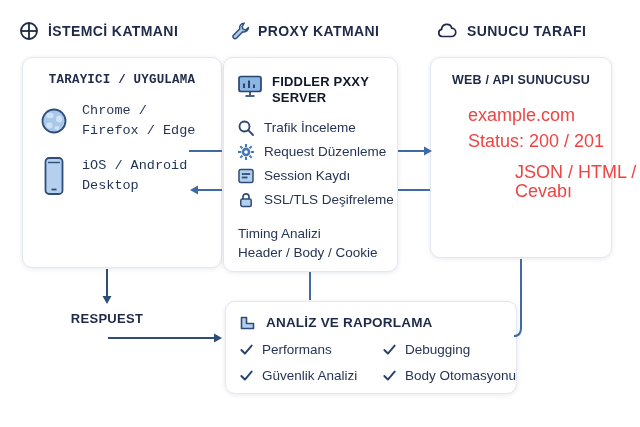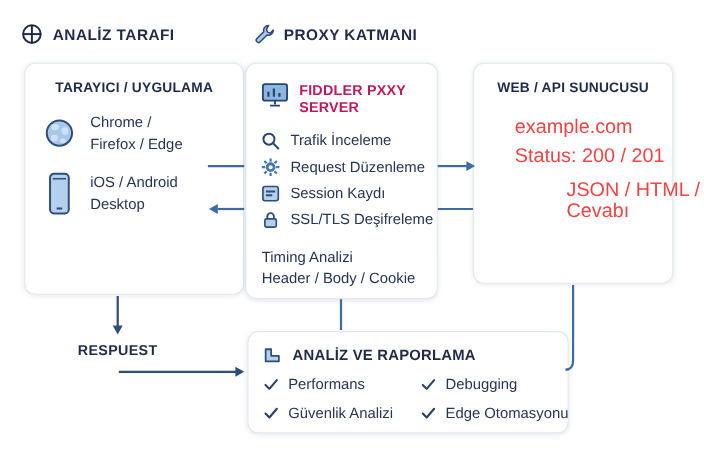--- a/index.html
+++ b/index.html
@@ -16,21 +16,21 @@
     position:absolute;background:#fff;border:1px solid #e2e7f1;border-radius:10px;
     box-shadow:0 1px 5px rgba(25,39,80,0.10);z-index:2;box-sizing:border-box;
   }
   .panel-title{
     text-align:center;font-size:12.5px;font-weight:bold;color:#1e2a47;
     letter-spacing:.2px;margin-top:15px;white-space:nowrap;
   }
   .client-item{position:absolute;left:17px;display:flex;align-items:center;gap:14px;}
   .item-lines{font-size:13.5px;line-height:20px;color:#263556;white-space:nowrap;}
   .proxy-title-row{display:flex;align-items:flex-start;gap:9px;margin:16px 0 0 13px;}
-  .proxy-title{font-size:13px;font-weight:bold;color:#be185d;line-height:16px;letter-spacing:.2px;}
+  .proxy-title{font-size:13px;font-weight:bold;color:#0f172a;line-height:16px;letter-spacing:.2px;}
   .features{position:absolute;left:13px;top:61px;display:flex;flex-direction:column;gap:7px;}
   .feature{display:flex;align-items:center;gap:9px;height:17px;}
   .feature-label{font-size:13.5px;color:#263556;white-space:nowrap;}
   .footnote{position:absolute;left:14px;top:166px;font-size:13.5px;line-height:19px;color:#263556;white-space:nowrap;}
   .server-lines{position:absolute;left:37px;top:47px;font-size:18px;color:#ef4444;white-space:nowrap;}
   .server-lines .host1{margin-bottom:5px;}
   .server-lines .host2{margin-bottom:10px;}
   .server-lines .status{margin-bottom:11px;}
   .server-lines .resp{line-height:19px;margin-left:47px;}
   .resp-label{
@@ -74,32 +74,38 @@
       <polygon points="214,333.5 222,338 214,342.5"></polygon>
     </g>
   </svg>
 
   <div class="col-hdr" style="left:19px;top:21px;">
     <svg class="icon" width="20" height="20" viewBox="0 0 20 20">
       <circle cx="10" cy="10" r="8" fill="none" stroke="#1e2a47" stroke-width="1.8"></circle>
       <line x1="2" y1="10" x2="18" y2="10" stroke="#1e2a47" stroke-width="1.8"></line>
       <line x1="10" y1="2" x2="10" y2="18" stroke="#1e2a47" stroke-width="1.8"></line>
     </svg>
-    <span>ANALİZ TARAFI</span>
+    <span>İSTEMCİ KATMANI</span>
   </div>
 
   <div class="col-hdr" style="left:230px;top:21px;">
     <svg class="icon" width="19" height="19" viewBox="0 0 19 19">
       <path d="M14.2 2.2 a4.4 4.4 0 0 0 -4.4 5.6 L3.6 14 a2.1 2.1 0 1 0 3 3 L12.8 10.8 a4.4 4.4 0 0 0 5.6 -4.4 l-2.7 2.7 -2.6 -0.9 -0.9 -2.6 z" fill="#a9c8ea" stroke="#2e4d77" stroke-width="1.4" stroke-linejoin="round"></path>
     </svg>
     <span>PROXY KATMANI</span>
   </div>
 
-
-  <div class="panel" style="left:22px;top:57px;width:200px;height:211px;">
+  <div class="col-hdr" style="left:436px;top:21px;">
+    <svg class="icon" width="22" height="20" viewBox="0 0 22 20">
+      <path d="M6 15.5 a3.6 3.6 0 0 1 -0.4 -7.1 A5.2 5.2 0 0 1 15.8 7.2 A3.7 3.7 0 0 1 15.4 15.5 z" fill="#ffffff" stroke="#1e2a47" stroke-width="1.7" stroke-linejoin="round"></path>
+    </svg>
+    <span>SUNUCU TARAFI</span>
+  </div>
+
+  <div class="panel" style="left:22px;top:57px;width:200px;height:211px;font-family:Liberation Mono, monospace;">
     <div class="panel-title">TARAYICI / UYGULAMA</div>
     <div class="client-item" style="top:98px;">
       <svg class="icon" width="28" height="40" viewBox="0 0 28 40">
         <rect x="5.5" y="2" width="17" height="36" rx="3.5" fill="#b5d0ee" stroke="#2e4d77" stroke-width="1.8"></rect>
         <line x1="8" y1="6.5" x2="20" y2="6.5" stroke="#2e4d77" stroke-width="1.4"></line>
         <line x1="11.5" y1="33.5" x2="16.5" y2="33.5" stroke="#2e4d77" stroke-width="1.8"></line>
       </svg>
       <div class="item-lines">
         <div>iOS / Android</div>
         <div>Desktop</div>
@@ -219,18 +225,18 @@
       <div class="analysis-item">
         <svg class="icon" width="15" height="15" viewBox="0 0 16 16">
           <polyline points="2.5,8.5 6.3,12.3 13.5,3.8" fill="none" stroke="#24406b" stroke-width="2" stroke-linecap="round" stroke-linejoin="round"></polyline>
         </svg>
         <span class="analysis-label">Güvenlik Analizi</span>
       </div>
       <div class="analysis-item">
         <svg class="icon" width="15" height="15" viewBox="0 0 16 16">
           <polyline points="2.5,8.5 6.3,12.3 13.5,3.8" fill="none" stroke="#24406b" stroke-width="2" stroke-linecap="round" stroke-linejoin="round"></polyline>
         </svg>
-        <span class="analysis-label">Edge Otomasyonu</span>
+        <span class="analysis-label">Body Otomasyonu</span>
       </div>
     </div>
   </div>
 
 </div>
 
 </body></html>

